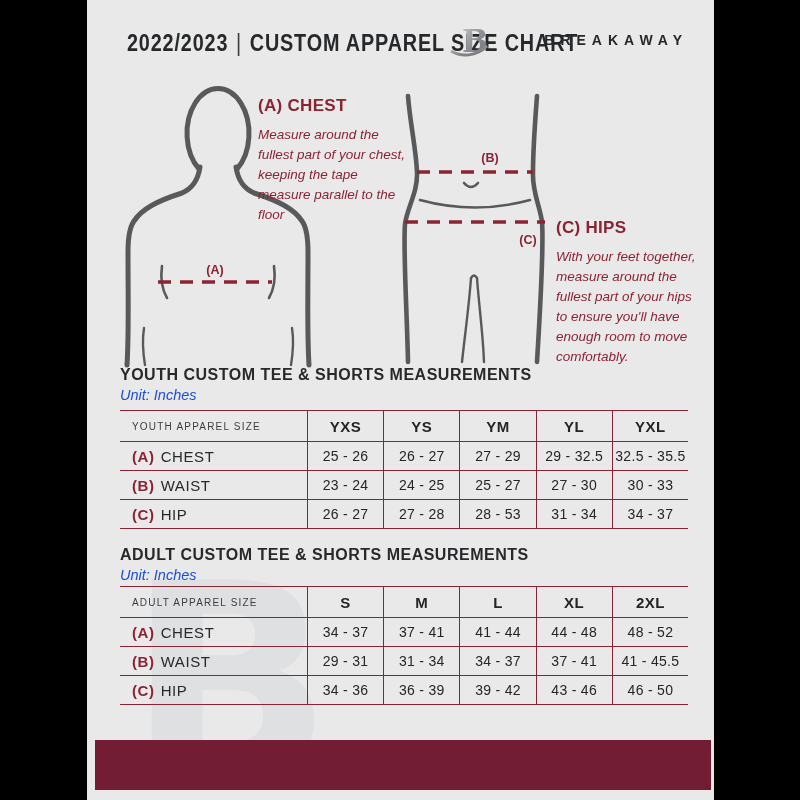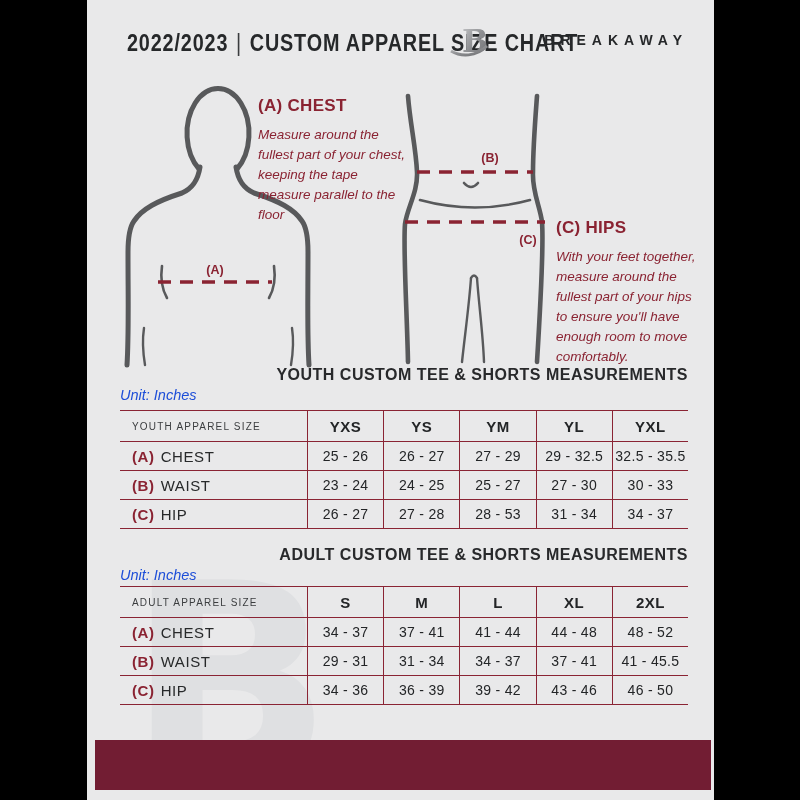--- a/index.html
+++ b/index.html
@@ -43,21 +43,21 @@
   }
   .guide-a{left:171px;top:96px;width:150px;}
   .guide-b{left:469px;top:84px;width:132px;}
   .guide-c{left:469px;top:218px;width:142px;}
   .fig-label{
     font-family:"Liberation Sans",sans-serif;
     font-size:12.5px;font-weight:700;fill:#8a2332;
   }
   
   .tbl-title{
-    position:absolute;left:33px;width:568px;text-align:right;z-index:2;
+    position:absolute;left:33px;width:568px;text-align:left;z-index:2;
     font-size:16px;font-weight:700;letter-spacing:.5px;color:#28292b;
   }
   .tbl-sub{
     position:absolute;left:33px;width:568px;text-align:left;z-index:2;
     font-size:14.5px;font-style:italic;color:#1d4ed8;
   }
   .size-table{
     position:absolute;left:33px;width:568px;z-index:2;
     display:grid;
     grid-template-columns:187px repeat(5,1fr);

